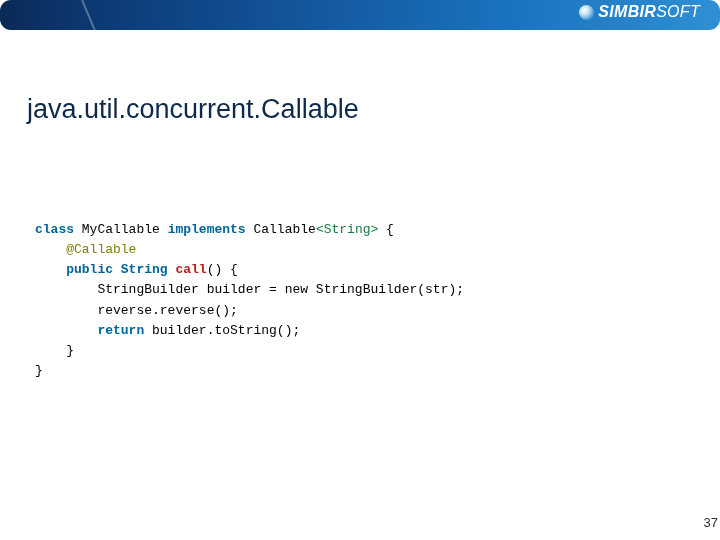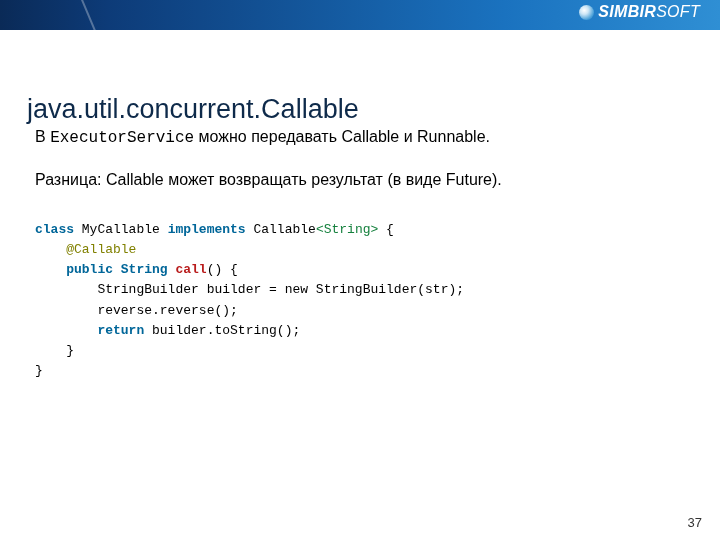--- a/index.html
+++ b/index.html
@@ -18,20 +18,21 @@
     position: relative;
     background: #ffffff;
   }
   .top-bar {
     position: absolute;
     top: 0;
     left: 0;
     width: 720px;
     height: 30px;
     background: linear-gradient(90deg, #0a2a57 0%, #0d3b78 15%, #1a72bf 70%, #2f8fd4 100%);
+    border-radius: 11px;
   }
   .arc1 {
     position: absolute;
     top: -490px;
     right: -60px;
     width: 1030px;
     height: 1030px;
     border-radius: 50%;
     border: 2px solid rgba(255,255,255,0.6);
     box-sizing: border-box;
@@ -114,21 +115,21 @@
     color: #000;
     white-space: pre;
   }
   .kw { color: #006699; font-weight: bold; }
   .anno { color: #808000; }
   .fn { color: #b91c1c; font-weight: bold; }
   .gen { color: #15803d; }
   .page-num {
     position: absolute;
     bottom: 10px;
-    right: 18px;
+    right: 2px;
     font-size: 13px;
     color: #333;
   }
 </style>
 </head>
 <body>
 
 <div class="slide">
   <div class="top-bar">
     <div class="logo">
@@ -137,26 +138,20 @@
         <span>SIMBIR</span><span class="soft">SOFT</span>
       </span>
     </div>
   </div>
   <div class="arc1"></div>
   <div class="arc2"></div>
   <div class="arc3"></div>
 
   <div class="title">java.util.concurrent.Callable</div>
 
-  <div class="body-text">
-    <p>
-      <span>В </span><span class="mono-inline">ExecutorService</span><span>  можно передавать Callable и Runnable.</span>
-    </p>
-    <p>Разница: Callable может возвращать результат (в виде Future).</p>
-  </div>
 
   <div class="code"><span class="kw">class</span><span> MyCallable </span><span class="kw">implements</span><span> Callable</span><span class="gen">&lt;String&gt;</span><span> {</span>
 <span class="anno">    @Callable</span>
 <span class="kw">    public</span><span class="kw"> String </span><span class="fn">call</span><span>() {</span>
 <span>        StringBuilder builder = new StringBuilder(str);</span>
 <span>        reverse.reverse();</span>
 <span class="kw">        return</span><span> builder.toString();</span>
 <span>    }</span>
 <span>}</span></div>
 

